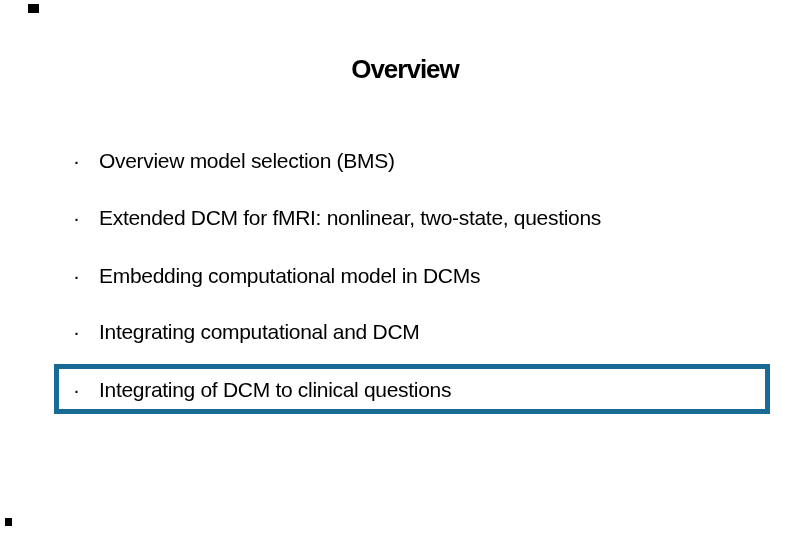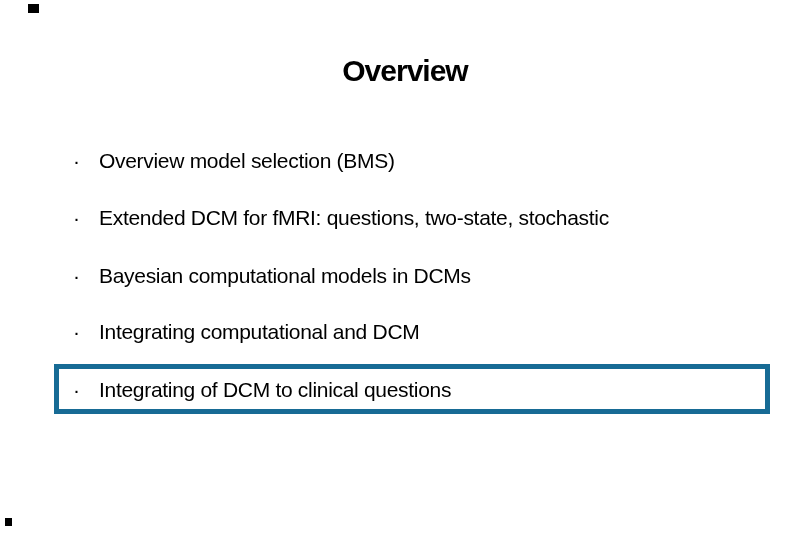--- a/index.html
+++ b/index.html
@@ -8,21 +8,21 @@
     width:810px;height:540px;
     background:var(--bg,#ffffff);
     overflow:hidden;
     font-family:"Liberation Sans","DejaVu Sans",sans-serif;
     color:var(--fg,#000000);
   }
   .title{
     position:absolute;
     top:54px;left:0;width:810px;
     text-align:center;
-    font-size:30px;
+    font-size:26px;
     font-weight:bold;
     letter-spacing:-1px;
     color:var(--fg,#000000);
     margin:0;
   }
   .bullet-row{
     position:absolute;
     left:73px;
     display:flex;
     align-items:flex-start;
@@ -69,26 +69,26 @@
 
   <div class="highlight-box"></div>
 
   <div class="bullet-row row-1">
     <span class="dot">·</span>
     <span class="text">Overview model selection (BMS)</span>
   </div>
 
   <div class="bullet-row row-2">
     <span class="dot">·</span>
-    <span class="text">Extended DCM for fMRI: questions, two-state, stochastic</span>
+    <span class="text">Extended DCM for fMRI: nonlinear, two-state, questions</span>
   </div>
 
   <div class="bullet-row row-3">
     <span class="dot">·</span>
-    <span class="text">Bayesian computational models in DCMs</span>
+    <span class="text">Embedding computational model in DCMs</span>
   </div>
 
   <div class="bullet-row row-4">
     <span class="dot">·</span>
     <span class="text">Integrating computational and DCM</span>
   </div>
 
   <div class="bullet-row row-5">
     <span class="dot">·</span>
     <span class="text">Integrating of DCM to clinical questions</span>

